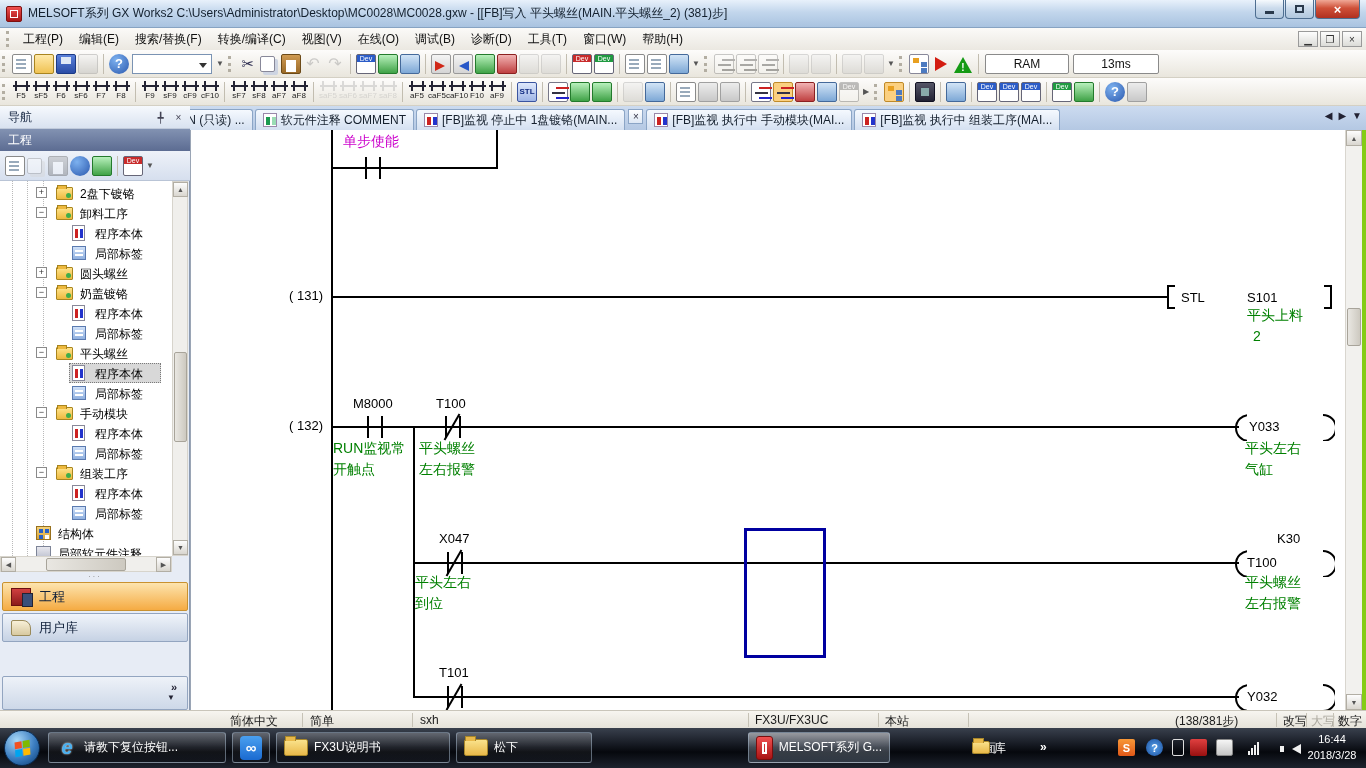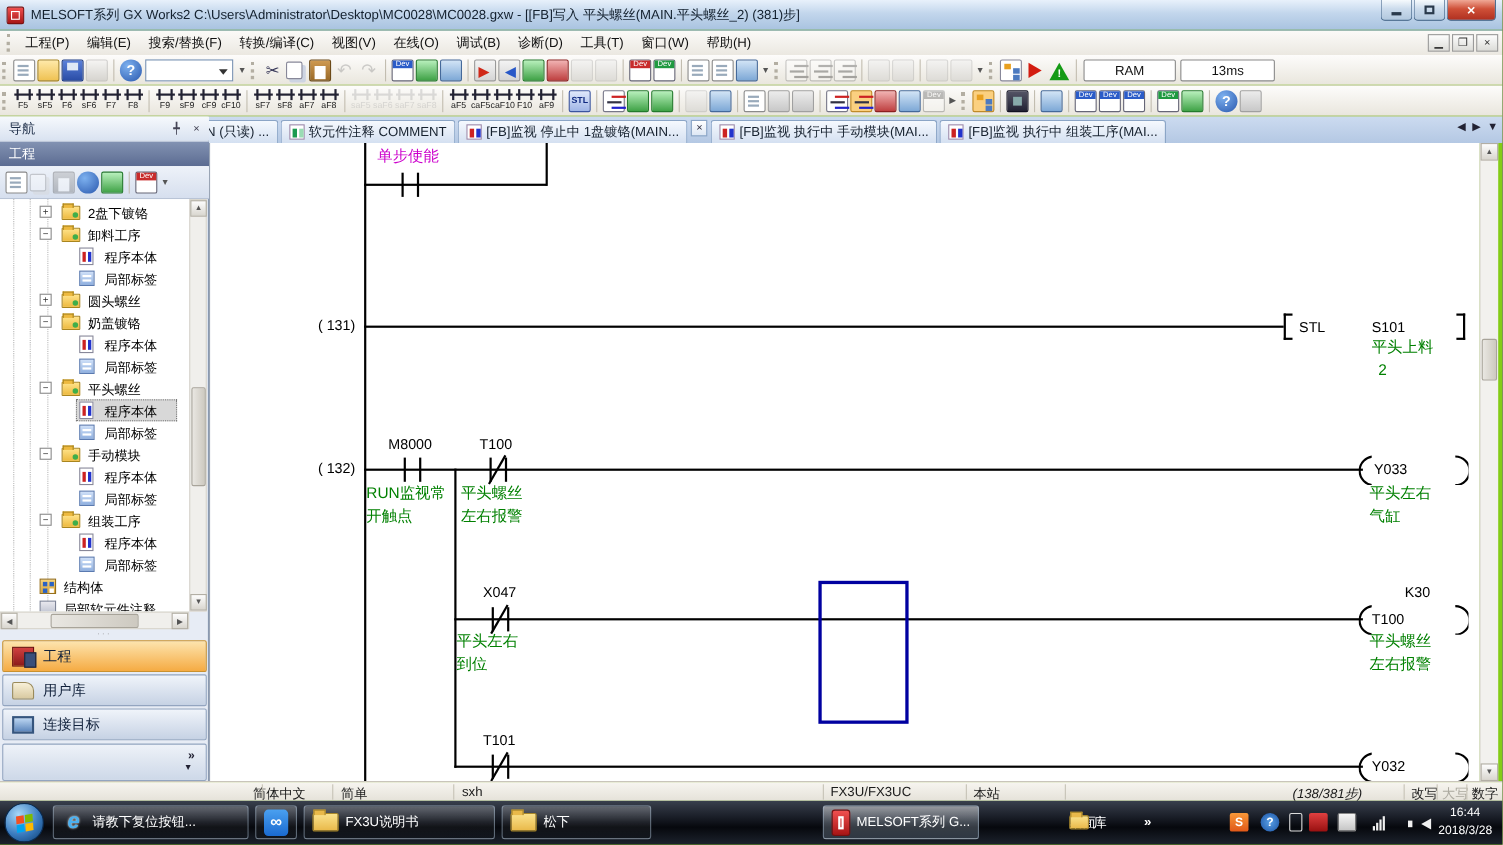--- a/index.html
+++ b/index.html
@@ -555,24 +555,20 @@
     <div class="abs" id="nav-split">···</div>
 
     <div class="abs pane-btn active" style="top:476px;">
       <span class="pico1"></span>
       <span>工程</span>
     </div>
     <div class="abs pane-btn" style="top:507px;">
       <span class="pico2"></span>
       <span>用户库</span>
     </div>
-    <div class="abs pane-btn" style="top:538px;">
-      <span class="pico3"></span>
-      <span>连接目标</span>
-    </div>
     <div class="abs" id="nav-chev" style="top:570px;height:34px;">
       <span class="cv">»</span>
       <span class="cv2">▼</span>
     </div>
   </div>
 
   <div class="abs" id="ladder">
 
     <span class="vl-line" style="left:140px;top:0;height:580px;"></span>
 
@@ -641,21 +637,21 @@
     <div class="abs sthumb" style="left:1px;top:178px;width:14px;height:38px;"></div>
     <div class="abs sbtn" style="left:0;bottom:0;width:16px;height:16px;">▼</div>
   </div>
 
   <div class="abs" id="statusbar">
     <span style="left:230px;">简体中文</span>
     <span style="left:310px;">简单</span>
     <span style="left:420px;">sxh</span>
     <span style="left:755px;">FX3U/FX3UC</span>
     <span style="left:885px;">本站</span>
-    <span style="left:1175px;font-style:italic;">(138/381步)</span>
+    <span style="left:1175px;">(138/381步)</span>
     <span style="left:1283px;">改写</span>
     <span style="left:1311px;" class="dim">大写</span>
     <span style="left:1338px;">数字</span>
     <span class="ssep" style="left:238px;"></span>
       <span class="ssep" style="left:302px;"></span>
     <span class="ssep" style="left:412px;"></span>
       <span class="ssep" style="left:748px;"></span>
     <span class="ssep" style="left:878px;"></span>
       <span class="ssep" style="left:968px;"></span>
     <span class="ssep" style="left:1276px;"></span>

